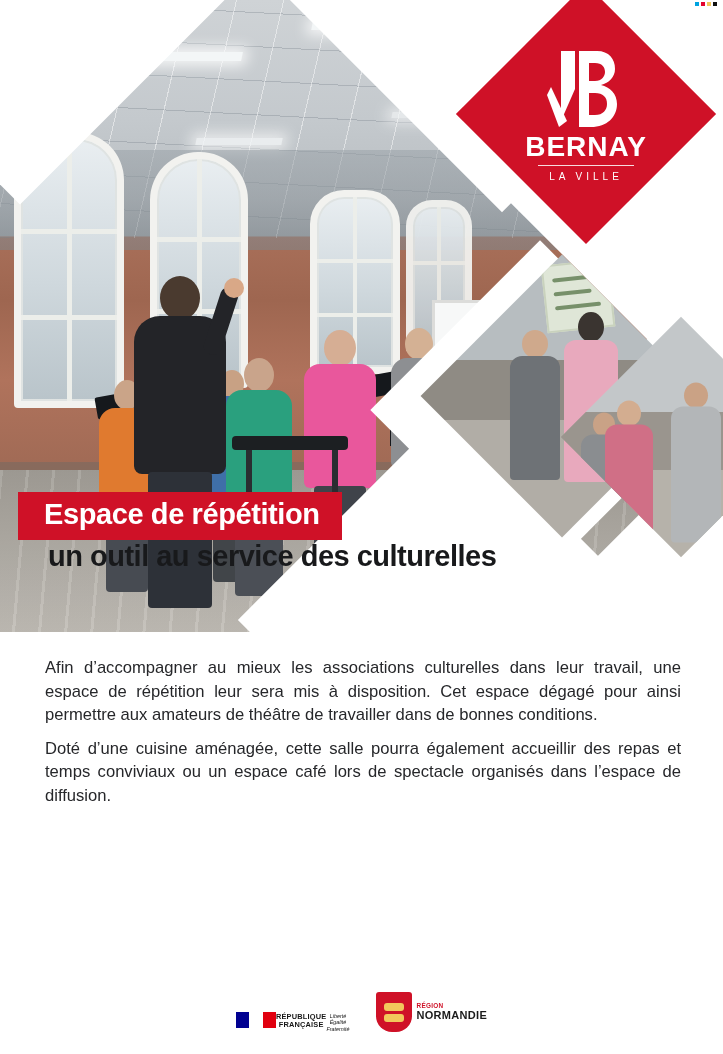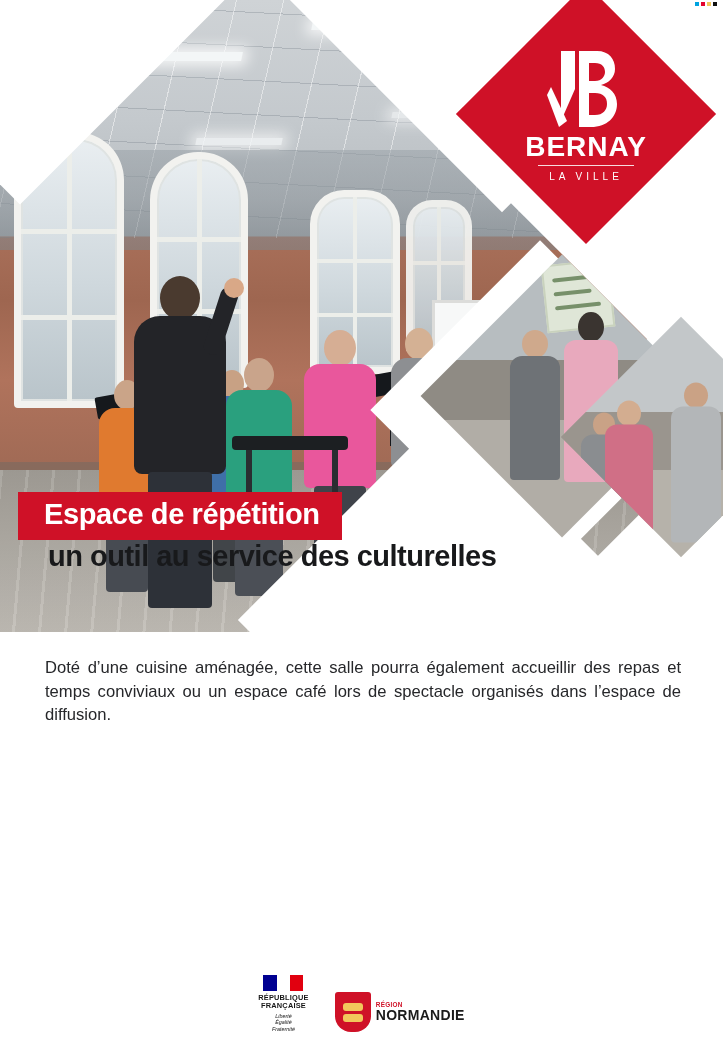--- a/index.html
+++ b/index.html
@@ -322,21 +322,21 @@
 
   
   .footer {
     position: absolute;
     left: 0; bottom: 22px; width: 723px;
     display: flex;
     justify-content: center;
     align-items: flex-end;
     gap: 26px;
   }
-  .fl { display: flex; flex-direction: column; align-items: center; }
+  .fl { display: flex; flex-direction: row; align-items: center; }
 
   
   .rf-flag { display: flex; height: 16px; width: 40px; margin-bottom: 3px; }
   .rf-flag i { display:block; width: 13.3px; height:16px; }
   .rf-blue { background: #000091; }
   .rf-white { background: #ffffff; }
   .rf-red { background: #e1000f; }
   .rf-title {
     font-size: 7.4px; font-weight: bold; line-height: 1.12; color: #161616;
     text-align: center; letter-spacing: .2px;
@@ -352,21 +352,21 @@
     width: 36px; height: 40px; background: #cf1127;
     border-radius: 3px 3px 16px 16px;
     display: flex; align-items: center; justify-content: center;
   }
   .rn-leopards { display:flex; flex-direction: column; gap: 3px; }
   .rn-leopards span {
     display:block; width: 20px; height: 8px; background: #f2c75c; border-radius: 3px;
   }
   .rn-text { line-height: 1.1; }
   .rn-small { font-size: 6.4px; color: #cf1127; font-weight: bold; letter-spacing: .3px;}
-  .rn-big { font-size: 14px; color: #1b1b1b; font-weight: bold; letter-spacing: .3px;}
+  .rn-big { font-size: 11px; color: #1b1b1b; font-weight: bold; letter-spacing: .3px;}
 
   
   .eure {
     background: #e4032e; color: #ffffff;
     padding: 5px 9px 6px 9px;
     display: flex; flex-direction: column; align-items: flex-start;
     min-width: 92px;
   }
   .eure-top { font-size: 5.6px; letter-spacing: .4px; }
   .eure-main { font-size: 16px; font-weight: bold; line-height: 1; margin-top: 1px; }
@@ -526,20 +526,21 @@
     <div class="logo-sub">LA VILLE</div>
   </div>
 </div>
 
 <div class="title-band">
   <div class="t">Espace de répétition</div>
 </div>
 <div class="subtitle">un outil au service des culturelles</div>
 
 <div class="body-copy">
+  <p>Afin d’accompagner au mieux les associations culturelles dans leur travail, une espace de répétition leur sera mis à disposition. Cet espace dégagé pour ainsi permettre aux amateurs de théâtre de travailler dans de bonnes conditions.</p>
   <p>Doté d’une cuisine aménagée, cette salle pourra également accueillir des repas et temps conviviaux ou un espace café lors de spectacle organisés dans l’espace de diffusion.</p>
 </div>
 
 <div class="footer">
 
   <div class="fl">
     <div class="rf-flag">
       <i class="rf-blue"></i>
         <i class="rf-white"></i>
         <i class="rf-red"></i>

